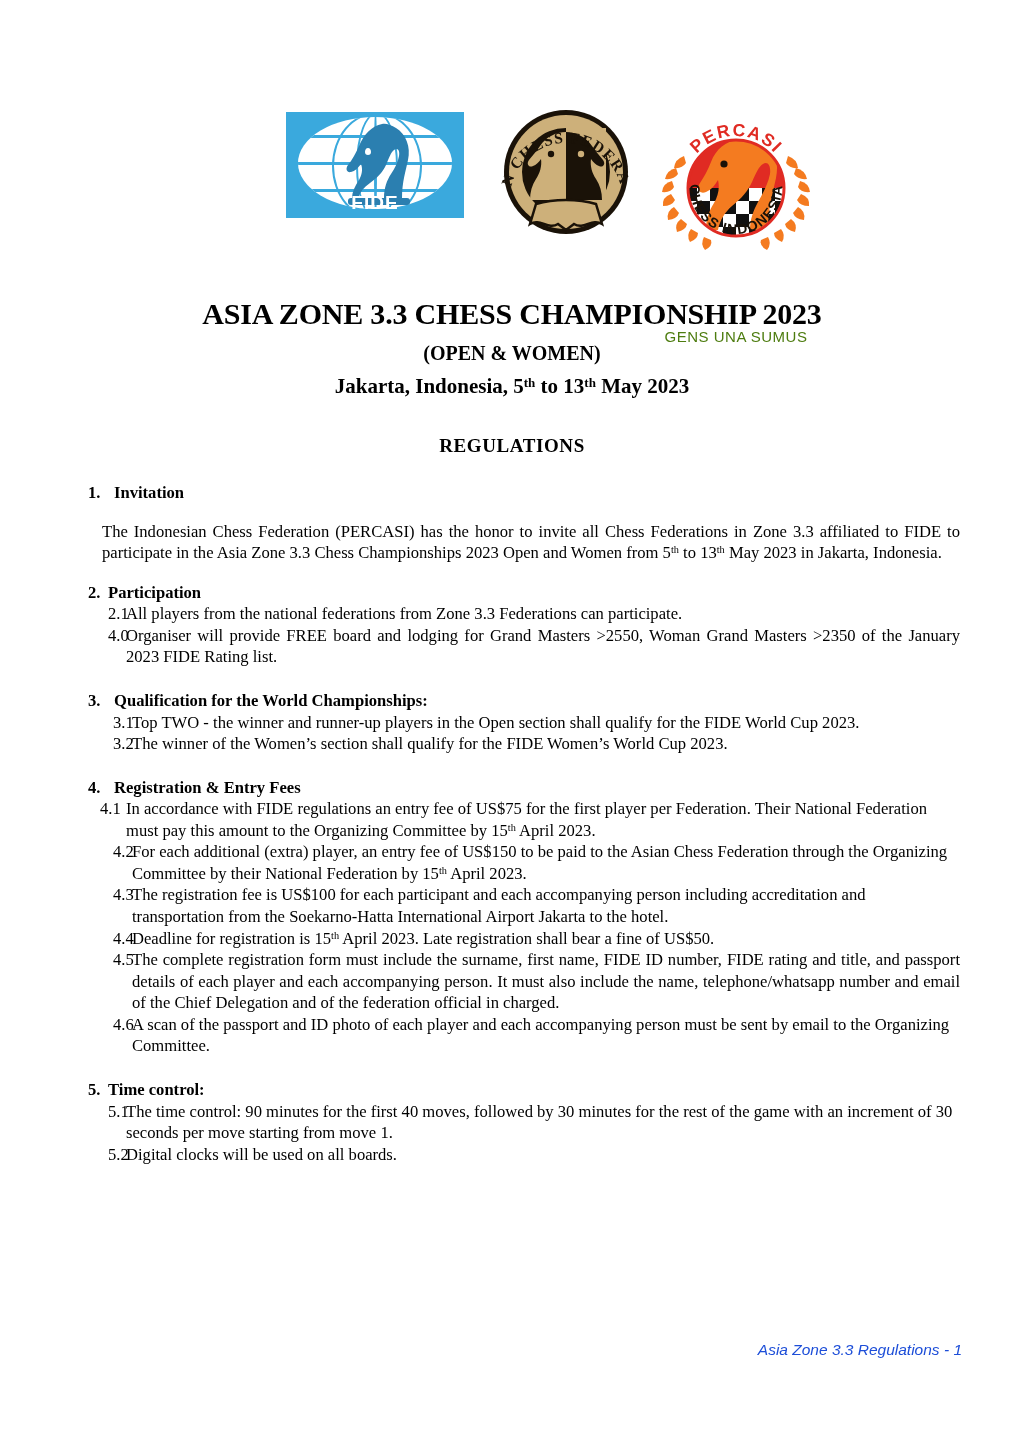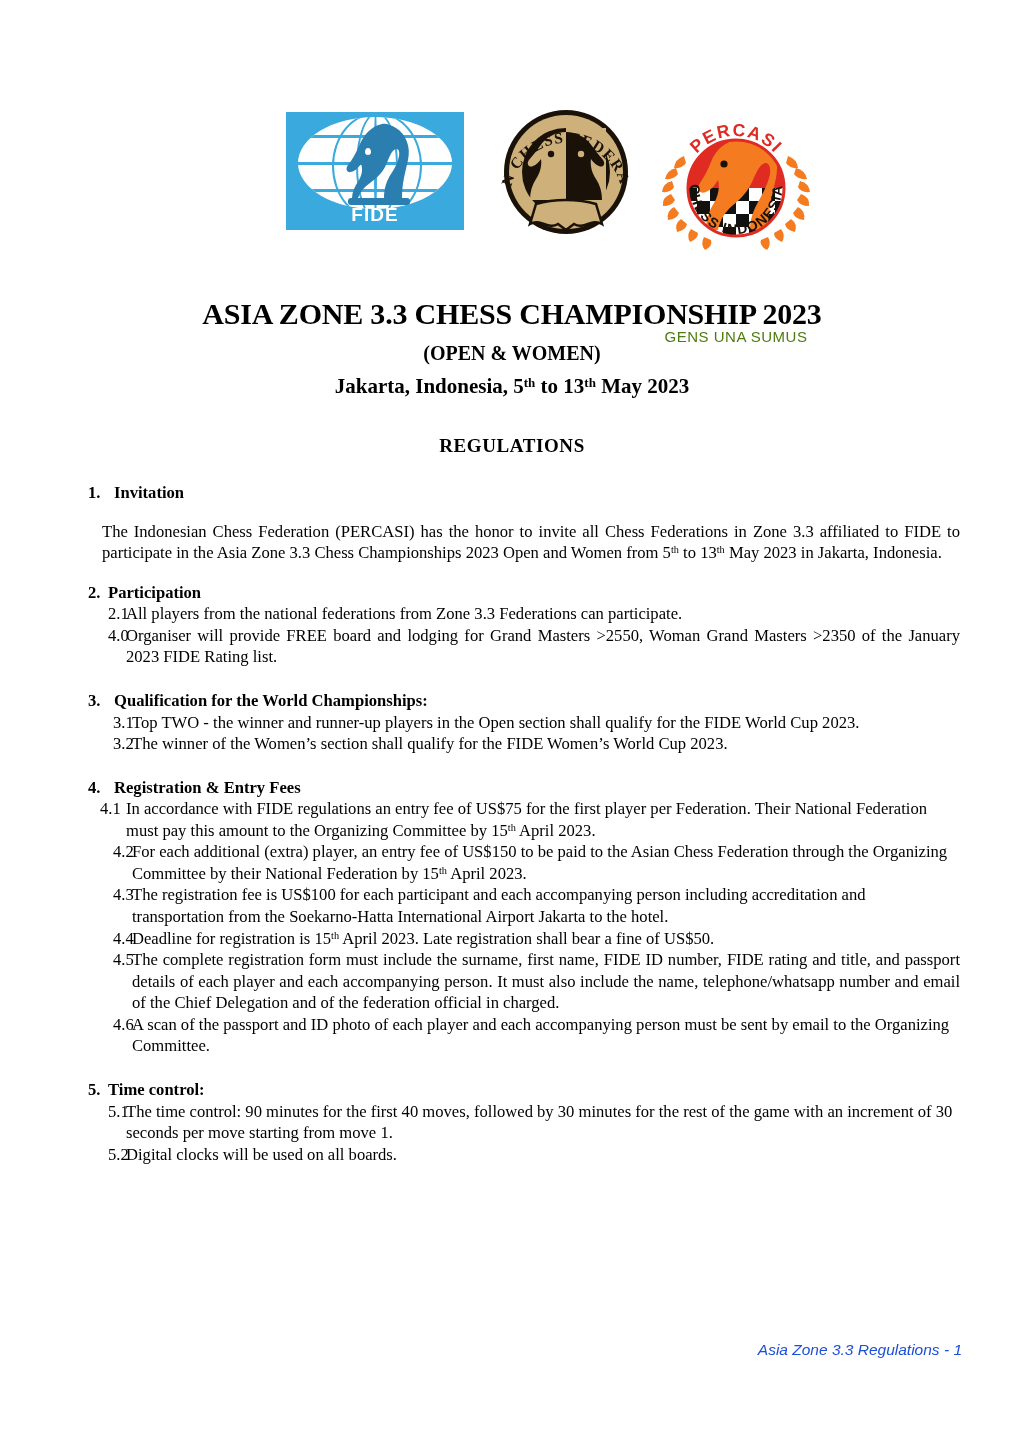--- a/index.html
+++ b/index.html
@@ -30,21 +30,21 @@
     width: 1024px;
     height: 150px;
   }
 
   
   .fide-logo {
     position: absolute;
     left: 286px;
     top: 8px;
     width: 178px;
-    height: 118px;
+    height: 106px;
     background: #3aa9dd;
     overflow: hidden;
   }
   .fide-globe {
     position: absolute;
     left: 12px;
     top: 5px;
     width: 154px;
     height: 92px;
     border-radius: 50%;

